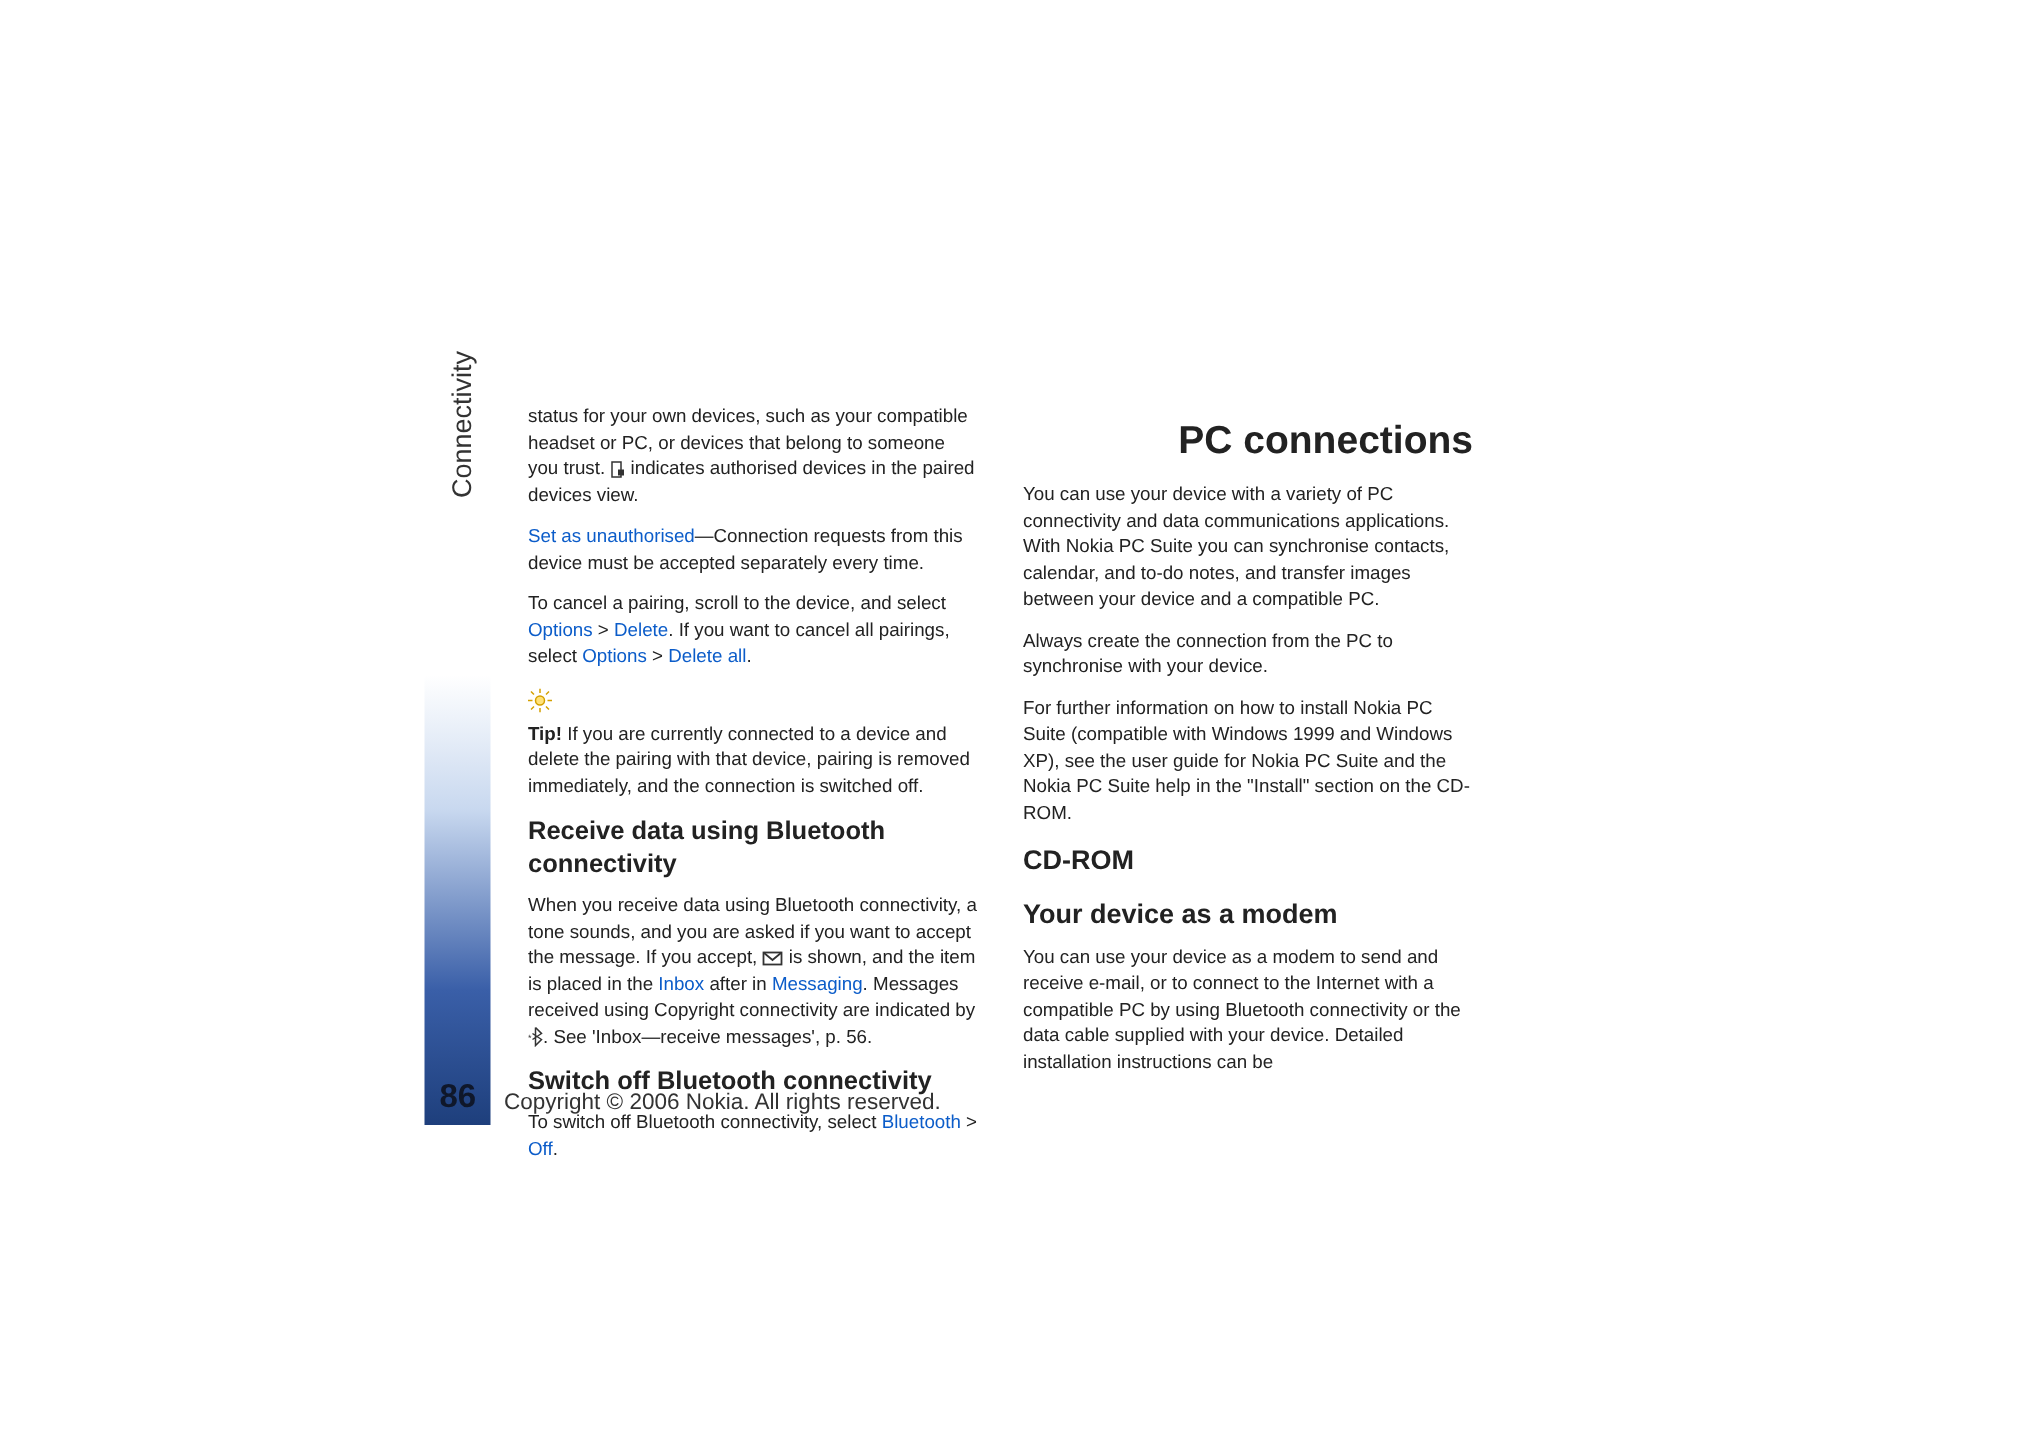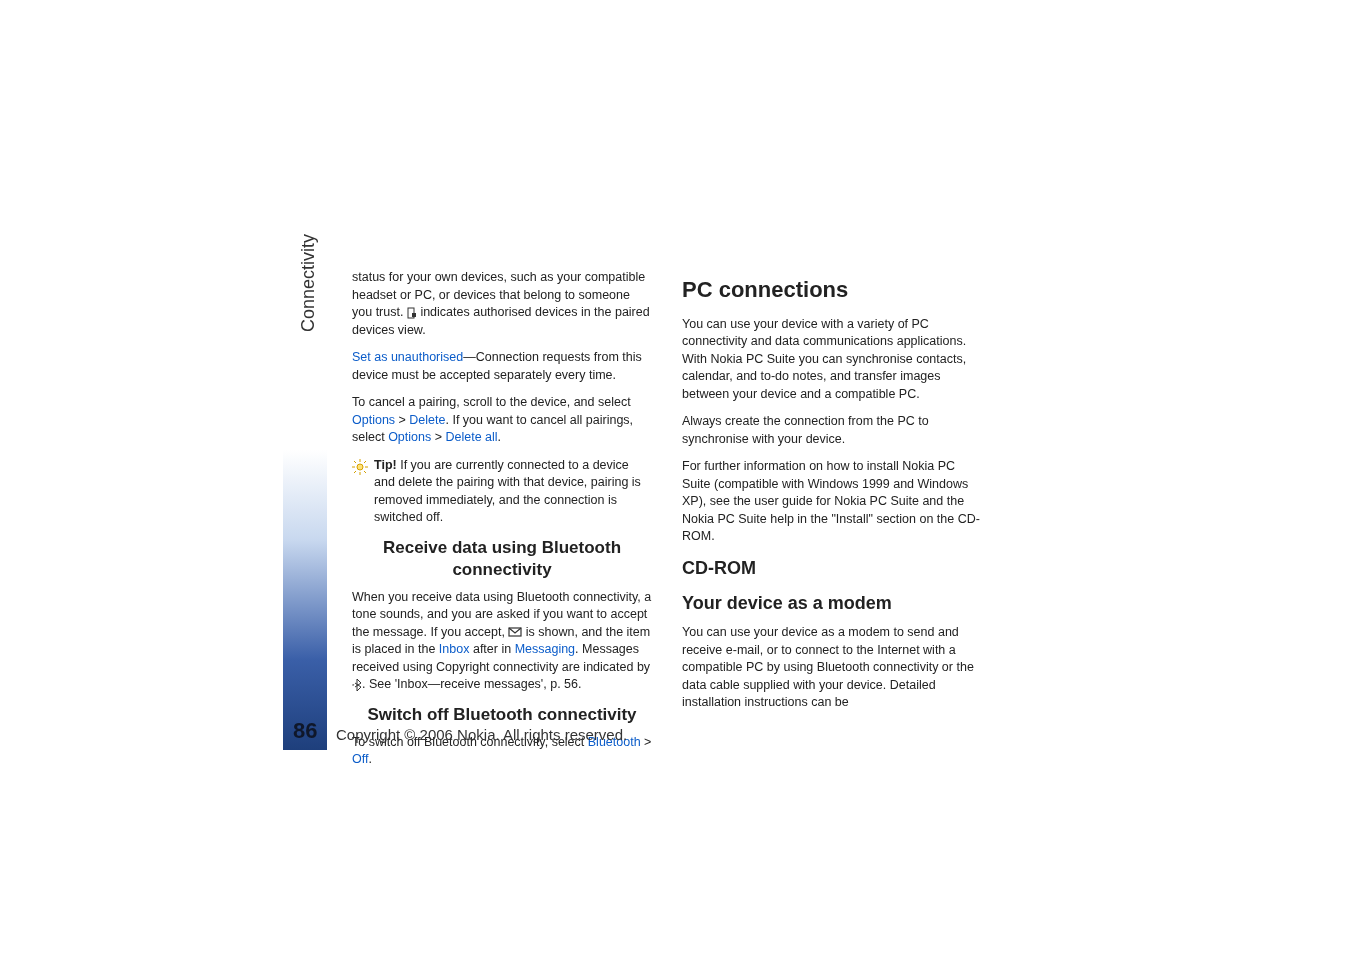--- a/index.html
+++ b/index.html
@@ -55,43 +55,43 @@
   }
   .col {
     width: 300px;
     font-size: 12.5px;
     line-height: 1.4;
     color: #222;
   }
   .col p { margin-bottom: 10px; }
   .blue-link { color: #0b5cc9; }
   .h1 {
-    font-size: 22px;
+    font-size: 26px;
     font-weight: bold;
     color: #222;
     margin-top: 6px;
     margin-bottom: 10px;
+    text-align: right;
   }
   .h2 {
     font-size: 17px;
     font-weight: bold;
     color: #222;
     margin-top: 10px;
     margin-bottom: 8px;
     line-height: 1.3;
-    text-align: center;
   }
   .h3 {
     font-size: 18px;
     font-weight: bold;
     color: #222;
     margin-top: 10px;
     margin-bottom: 8px;
   }
-  .tip-row { display: flex; align-items: flex-start; gap: 6px; margin-bottom: 10px; }
+  .tip-row { display: flex; align-items: flex-start; gap: 6px; margin-bottom: 10px; flex-direction: column; }
   .tip-icon {
     flex-shrink: 0;
     width: 16px;
     height: 16px;
     margin-top: 2px;
   }
   .tip-icon svg { width: 16px; height: 16px; }
   .tip-text { flex: 1; }
   .inline-icon {
     display: inline-block;

